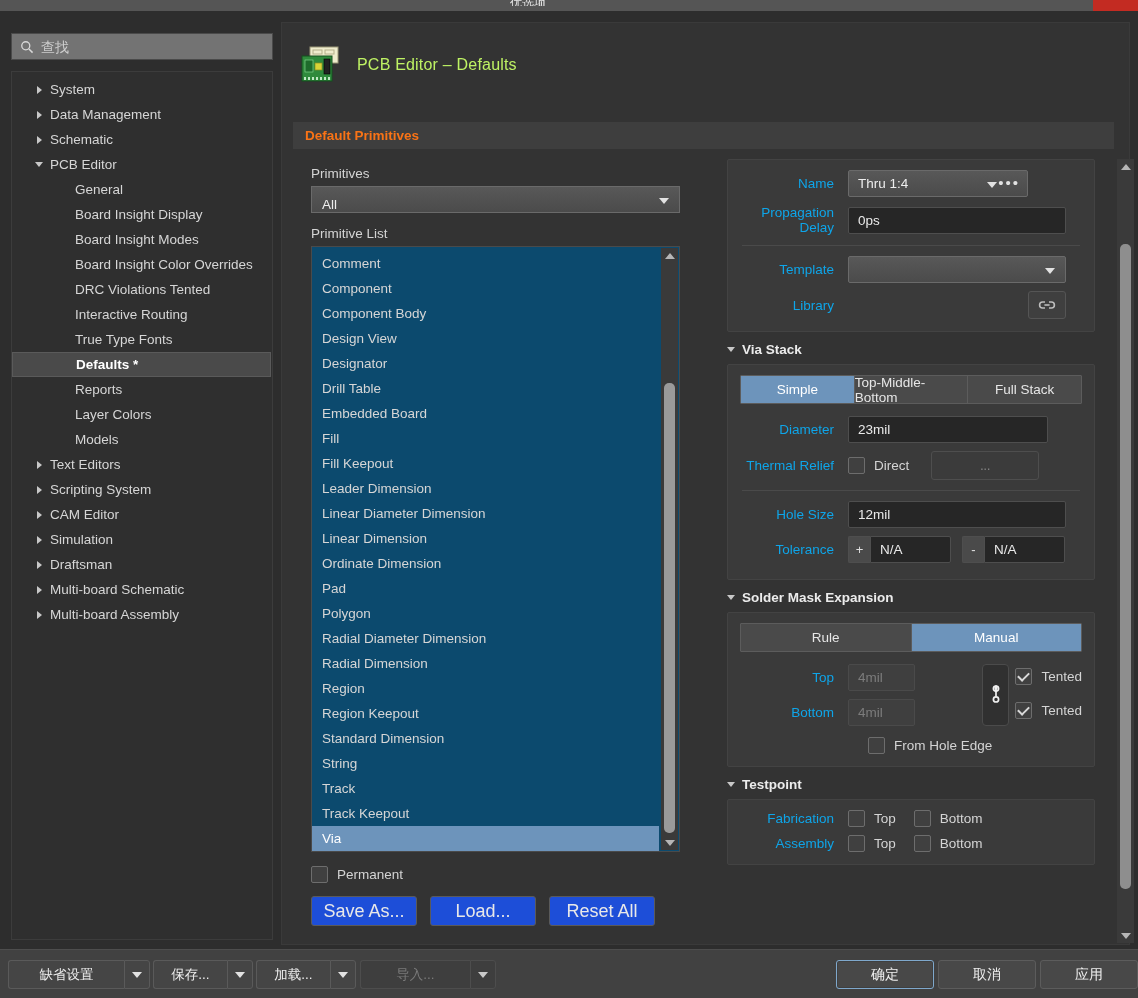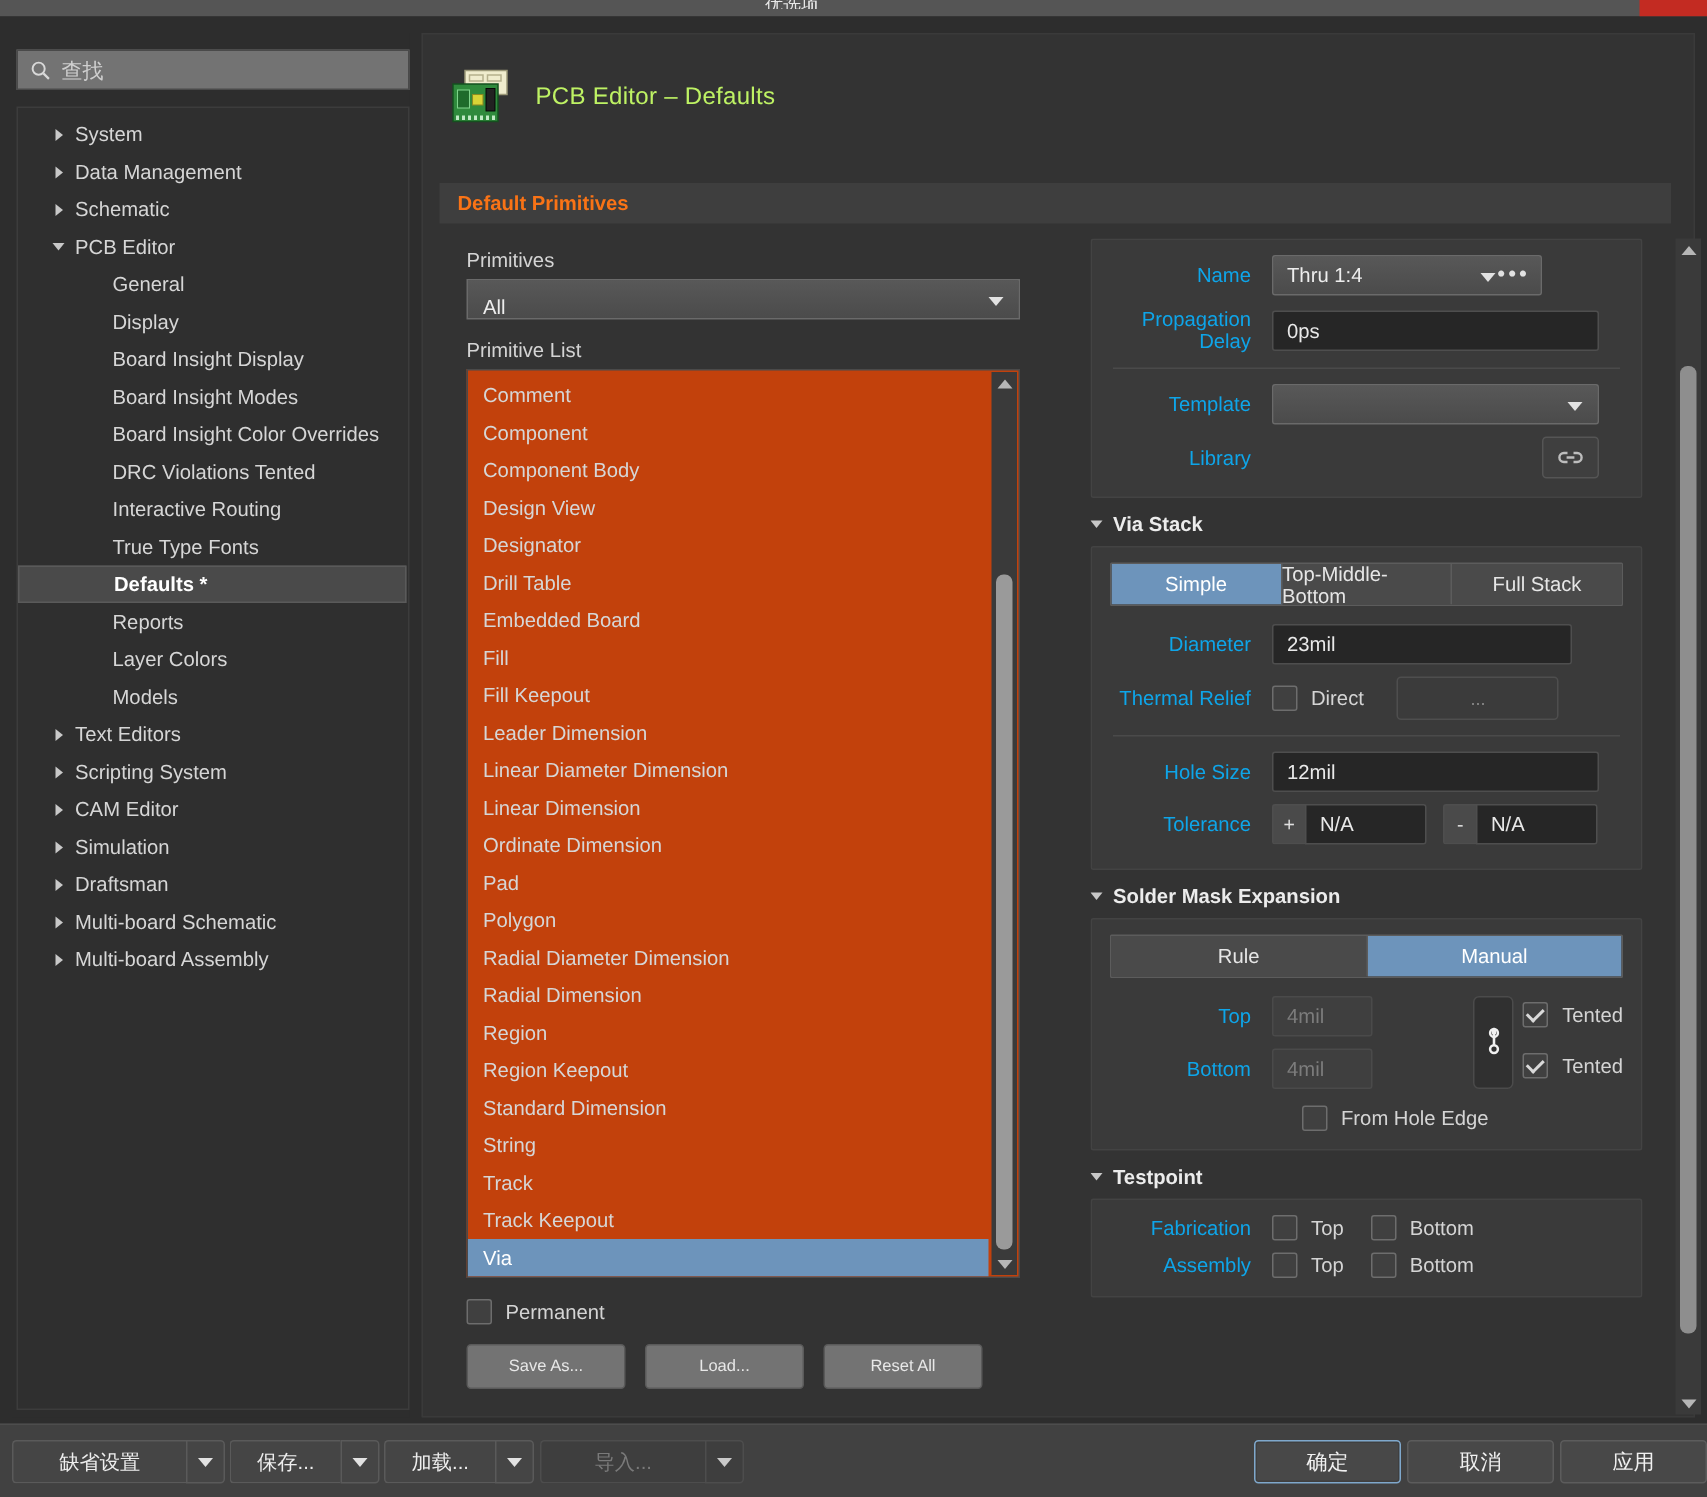--- a/index.html
+++ b/index.html
@@ -109,21 +109,21 @@
     font-size: 13.5px; color: #ededed; cursor: default;
   }
   .caret-down {
     position: absolute; right: 10px; top: 50%; margin-top: -2px;
     width: 0; height: 0; border-top: 6px solid #e2e2e2;
     border-left: 5px solid transparent; border-right: 5px solid transparent;
   }
   .list-label { font-size: 13.5px; color: #d4d4d4; margin: 13px 0 5px 0; }
   .prim-list {
     position: relative; width: 369px; height: 606px;
-    background: #c2410c; border: 1px solid #4a4a4a;
+    background: #0c4a6e; border: 1px solid #4a4a4a;
     overflow: hidden; padding-top: 4px;
   }
   .prim-item {
     height: 25px; line-height: 25px; padding-left: 10px;
     font-size: 13.5px; color: #d6d6d6; white-space: nowrap; cursor: default;
   }
   .prim-item.selected { background: #6d94bb; color: #ffffff; margin-right: 20px; }
   .list-scroll {
     position: absolute; right: 1px; top: 1px; width: 17px; bottom: 1px;
     background: #3a3a3a;
@@ -137,22 +137,22 @@
     border-left:5px solid transparent;border-right:5px solid transparent; }
   .tri-dn { width:0;height:0;border-top:6px solid #b6b6b6;
     border-left:5px solid transparent;border-right:5px solid transparent; }
   .list-thumb {
     position: absolute; left: 3px; width: 11px; top: 135px; height: 450px;
     background: #9a9a9a; border-radius: 5px;
   }
   .perm-row { display: flex; align-items: center; margin-top: 14px; }
   .btn-row { display: flex; gap: 13px; margin-top: 13px; }
   .btn {
-    height: 30px; background: #737373; border: 1px solid #5a5a5a;
-    border-radius: 3px; color: #e8e8e8; font-size: 11px;
+    height: 30px; background: #1d4ed8; border: 1px solid #5a5a5a;
+    border-radius: 3px; color: #e8e8e8; font-size: 18px;
     display: flex; align-items: center; justify-content: center;
     cursor: default; font-family: inherit;
   }
   .btn-106 { width: 106px; }
 
   
   .cb {
     width: 17px; height: 17px; background: #404040;
     border: 1px solid #6d6d6d; border-radius: 2px;
     display: inline-flex; align-items: center; justify-content: center;
@@ -300,21 +300,20 @@
           <div class="tree-item lvl0"><span class="arrow">
               <span class="arrow-right"></span>
             </span><span>Data Management</span></div>
           <div class="tree-item lvl0"><span class="arrow">
               <span class="arrow-right"></span>
             </span><span>Schematic</span></div>
           <div class="tree-item lvl0"><span class="arrow">
               <span class="arrow-down"></span>
             </span><span>PCB Editor</span></div>
           <div class="tree-item lvl1"><span>General</span></div>
-          <div class="tree-item lvl1"><span>Display</span></div>
           <div class="tree-item lvl1"><span>Board Insight Display</span></div>
           <div class="tree-item lvl1"><span>Board Insight Modes</span></div>
           <div class="tree-item lvl1"><span>Board Insight Color Overrides</span></div>
           <div class="tree-item lvl1"><span>DRC Violations Tented</span></div>
           <div class="tree-item lvl1"><span>Interactive Routing</span></div>
           <div class="tree-item lvl1"><span>True Type Fonts</span></div>
           <div class="tree-item lvl1 selected"><span>Defaults *</span></div>
           <div class="tree-item lvl1"><span>Reports</span></div>
           <div class="tree-item lvl1"><span>Layer Colors</span></div>
           <div class="tree-item lvl1"><span>Models</span></div>

